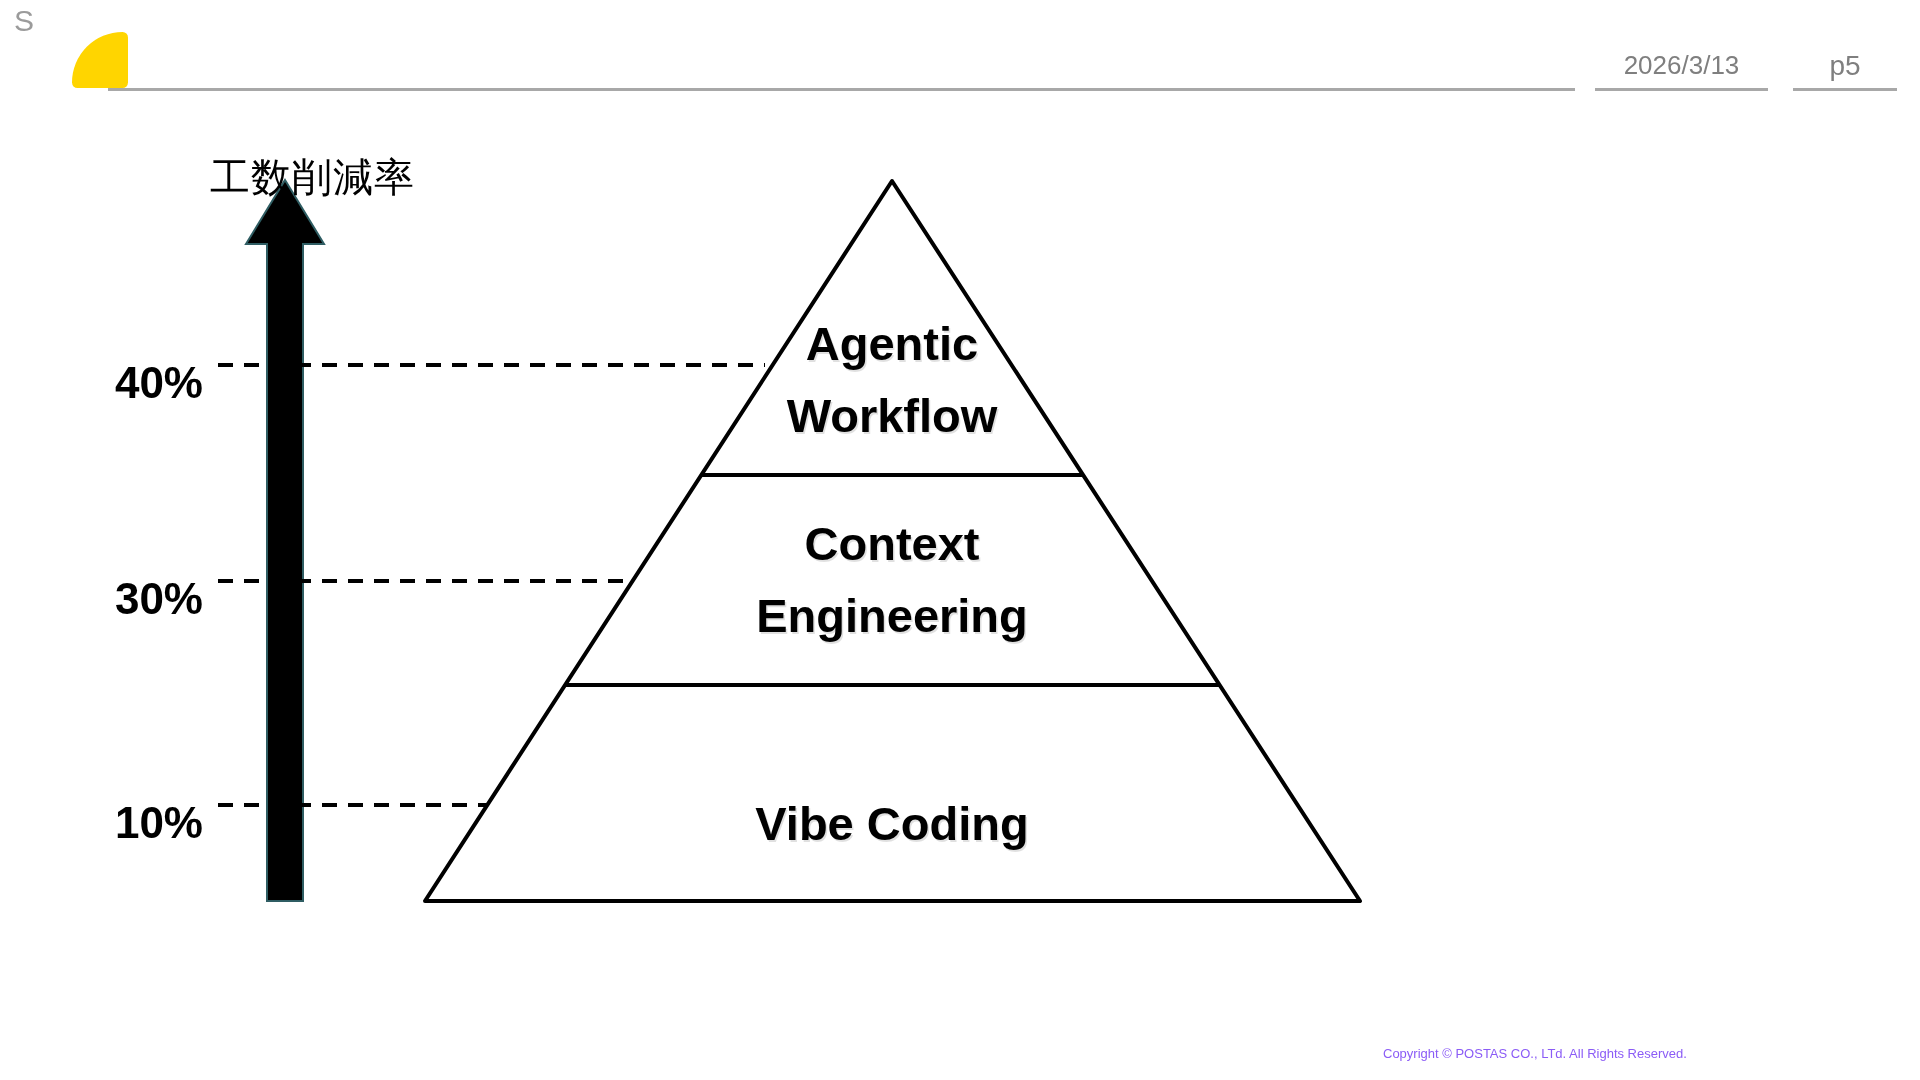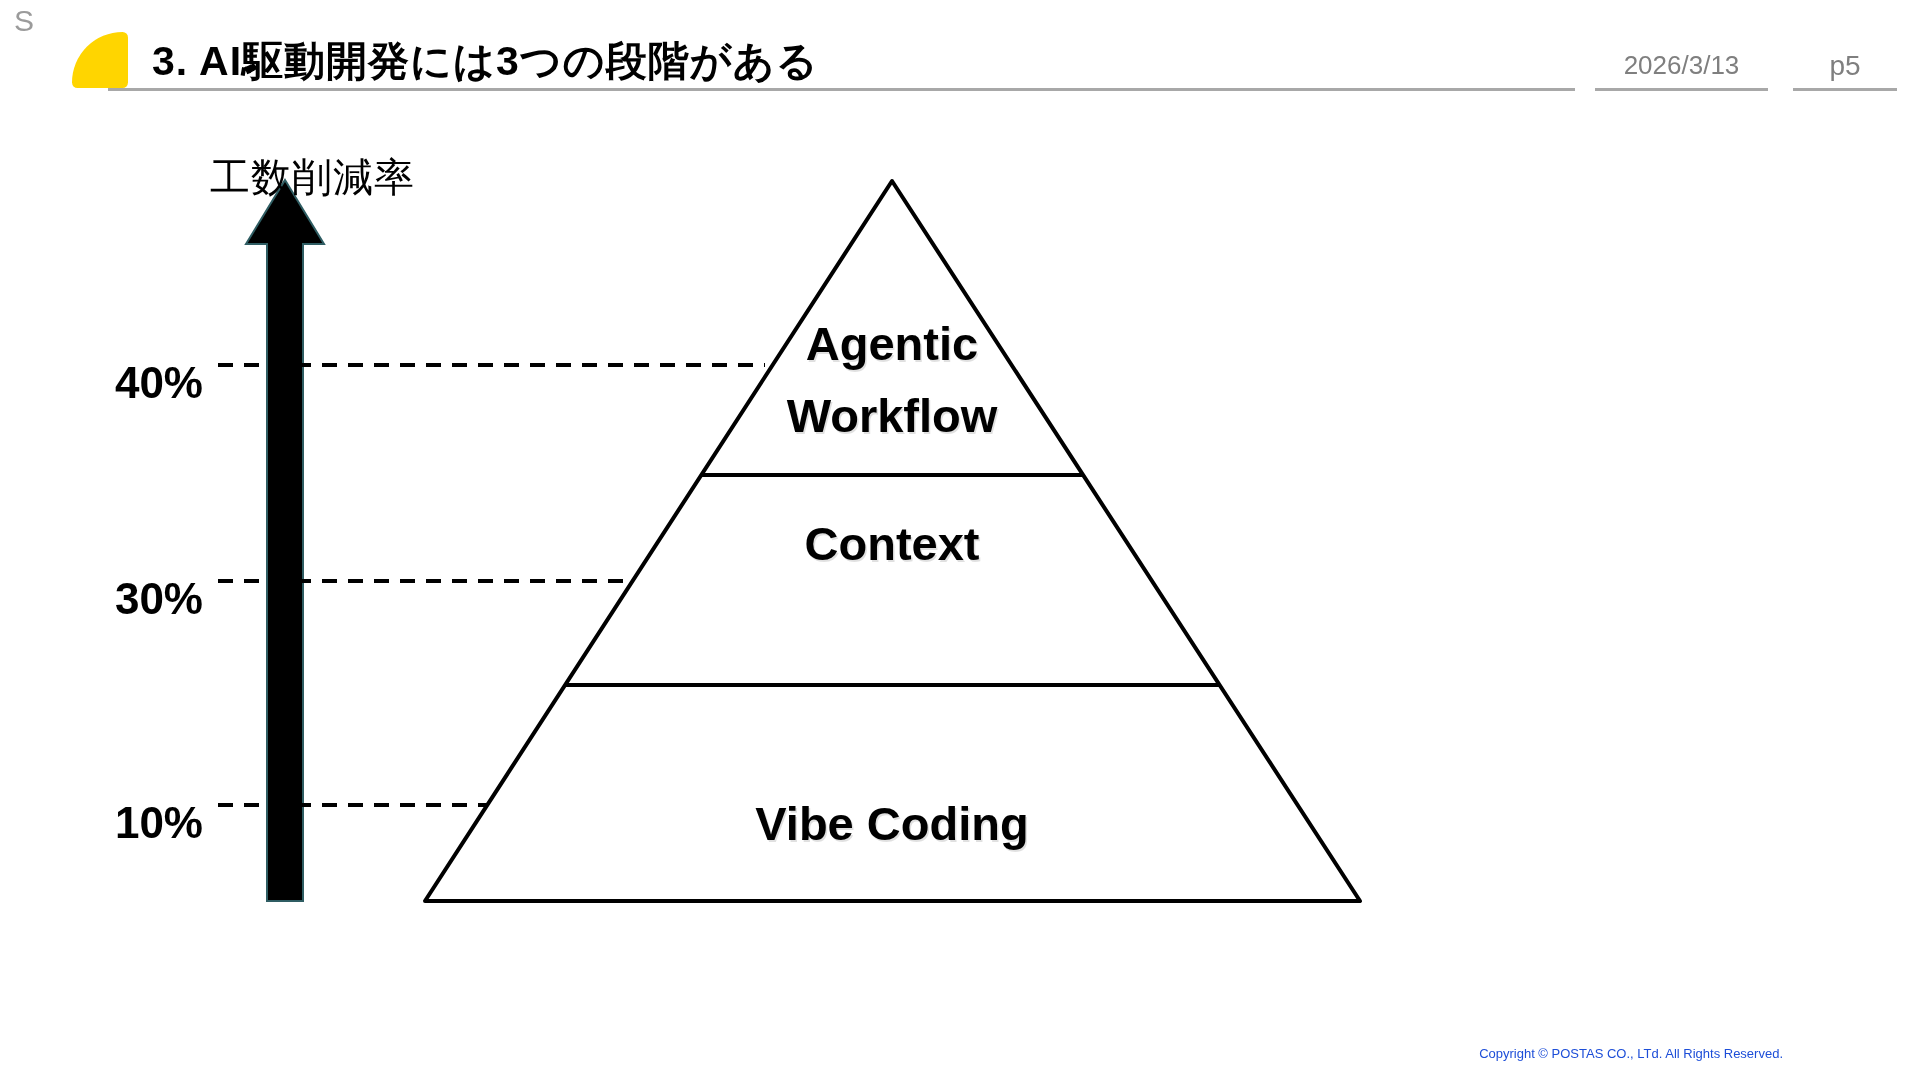--- a/index.html
+++ b/index.html
@@ -43,22 +43,22 @@
   .tier{left:592px;width:600px;text-align:center;
         font-size:47px;font-weight:bold;
         text-shadow:1.5px 1.5px 0 rgba(0,0,0,0.12);}
   .tier-a1{top:316px;}
   .tier-a2{top:388px;}
   .tier-b1{top:516px;}
   .tier-b2{top:588px;}
   .tier-c1{top:796px;}
 
   
-  .copyright{left:1383px;top:1046px;width:400px;text-align:right;
-             font-size:13px;color:#1d4ed8;}
+  .copyright{left:1383px;top:1046px;width:400px;text-align:left;
+             font-size:13px;color:#8b5cf6;}
   .logo{left:1796px;top:1070px;font-size:44px;font-weight:bold;
         color:#8a8a8a;letter-spacing:3px;}
   .logo .plus{font-size:30px;vertical-align:14px;letter-spacing:0;}
 
   svg.layer{position:absolute;left:0;top:0;}
 </style>
 </head>
 <body>
 
 <div class="slide">
@@ -72,33 +72,33 @@
     <line x1="218" y1="805" x2="663" y2="805" stroke="#000" stroke-width="4" stroke-dasharray="15 11"></line>
 
     <polygon points="892,181 1360,901 425,901" fill="#ffffff" stroke="#000000" stroke-width="4" stroke-linejoin="round"></polygon>
 
     <line x1="701" y1="475" x2="1083" y2="475" stroke="#000" stroke-width="4"></line>
     <line x1="565" y1="685" x2="1219" y2="685" stroke="#000" stroke-width="4"></line>
   </svg>
 
   <div class="abs slide-marker">S</div>
   <div class="abs accent-shape"></div>
-  <div class="abs page-title">3. AI駆動開発には3つの段階がある</div>
   <div class="abs rule rule-title"></div>
   <div class="abs header-date">2026/3/13</div>
   <div class="abs rule rule-date"></div>
   <div class="abs header-page">p5</div>
   <div class="abs rule rule-page"></div>
 
   <div class="abs axis-label">工数削減率</div>
   <div class="abs pct pct-40">40%</div>
   <div class="abs pct pct-30">30%</div>
   <div class="abs pct pct-10">10%</div>
 
   <div class="abs tier tier-a1">Agentic</div>
   <div class="abs tier tier-a2">Workflow</div>
   <div class="abs tier tier-b1">Context</div>
+  <div class="abs tier tier-b2">Engineering</div>
   <div class="abs tier tier-c1">Vibe Coding</div>
 
   <div class="abs copyright">Copyright © POSTAS CO., LTd. All Rights Reserved.</div>
   <div class="abs logo"><span>POS</span><span class="plus">+</span></div>
 
 </div>
 
 </body></html>

